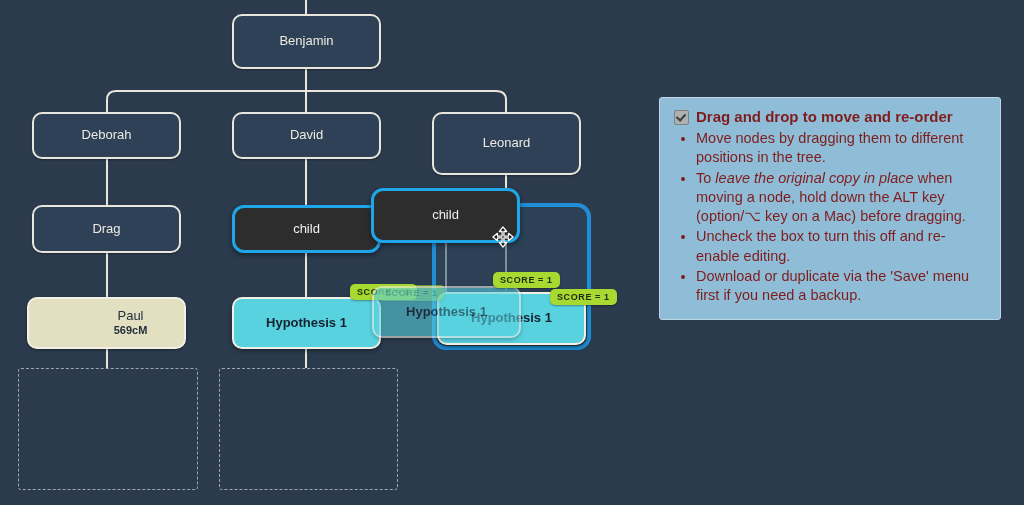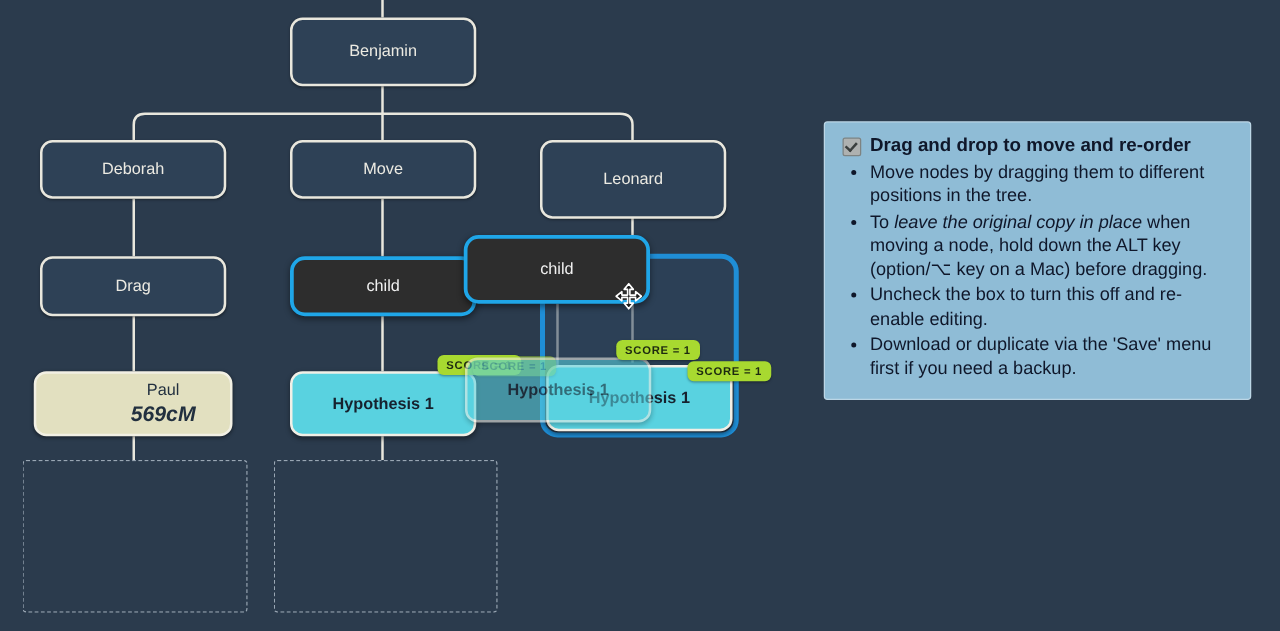--- a/index.html
+++ b/index.html
@@ -19,21 +19,21 @@
   .node{
     position:absolute;
     box-sizing:border-box;
     display:flex;flex-direction:column;
     align-items:center;justify-content:center;
     border-radius:10px;
     text-align:center;
     line-height:1.25;
   }
   .node .nm{font-size:13px;text-align:center;}
-  .node .sub{font-size:17px;font-weight:bold;font-style:italic;}
+  .node .sub{font-size:11px;font-weight:bold;}
 
   
   .n-plain{
     background:#2e4156;
     border:2px solid #e9e7dd;
     color:#eceae2;
     box-shadow:0 1px 2px rgba(0,0,0,.35);
   }
   
   .n-beige{
@@ -103,21 +103,21 @@
 
   
   .info-panel{
     position:absolute;
     left:659px;top:97px;width:342px;
     box-sizing:border-box;
     background:#8fbcd6;
     border:1px solid #bcd6e6;
     border-radius:3px;
     padding:10px 14px 12px 14px;
-    color:#0f172a;
+    color:#7f1d1d;
   }
   .info-head{
     display:flex;align-items:flex-start;gap:7px;
     font-size:15px;font-weight:bold;
     margin-bottom:3px;
   }
   .cbox{
     width:13px;height:13px;flex:0 0 13px;
     margin-top:2px;
     background:#aeb1b0;
@@ -180,21 +180,21 @@
 
   <div class="node n-plain" style="left:232px;top:14px;width:149px;height:55px;">
     <span class="nm">Benjamin</span>
   </div>
 
   <div class="node n-plain" style="left:32px;top:112px;width:149px;height:47px;">
     <span class="nm">Deborah</span>
   </div>
 
   <div class="node n-plain" style="left:232px;top:112px;width:149px;height:47px;">
-    <span class="nm">Move</span>
+    <span class="nm">David</span>
   </div>
 
   <div class="node n-plain" style="left:432px;top:112px;width:149px;height:63px;">
     <span class="nm">Leonard</span>
   </div>
 
   <div class="node n-plain" style="left:32px;top:205px;width:149px;height:48px;">
     <span class="nm">Drag</span>
   </div>
 

